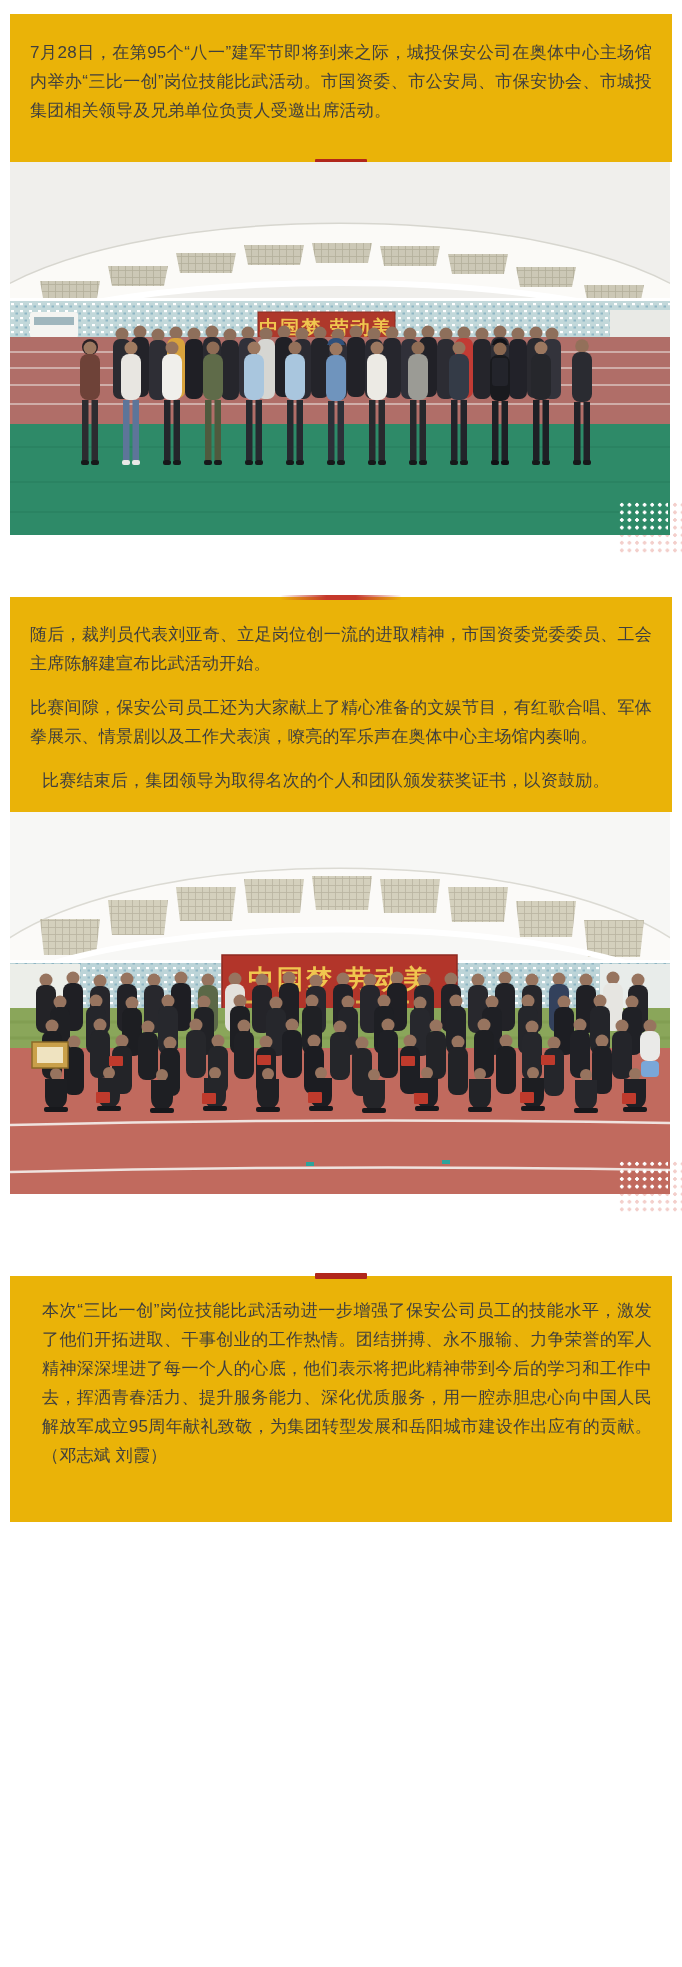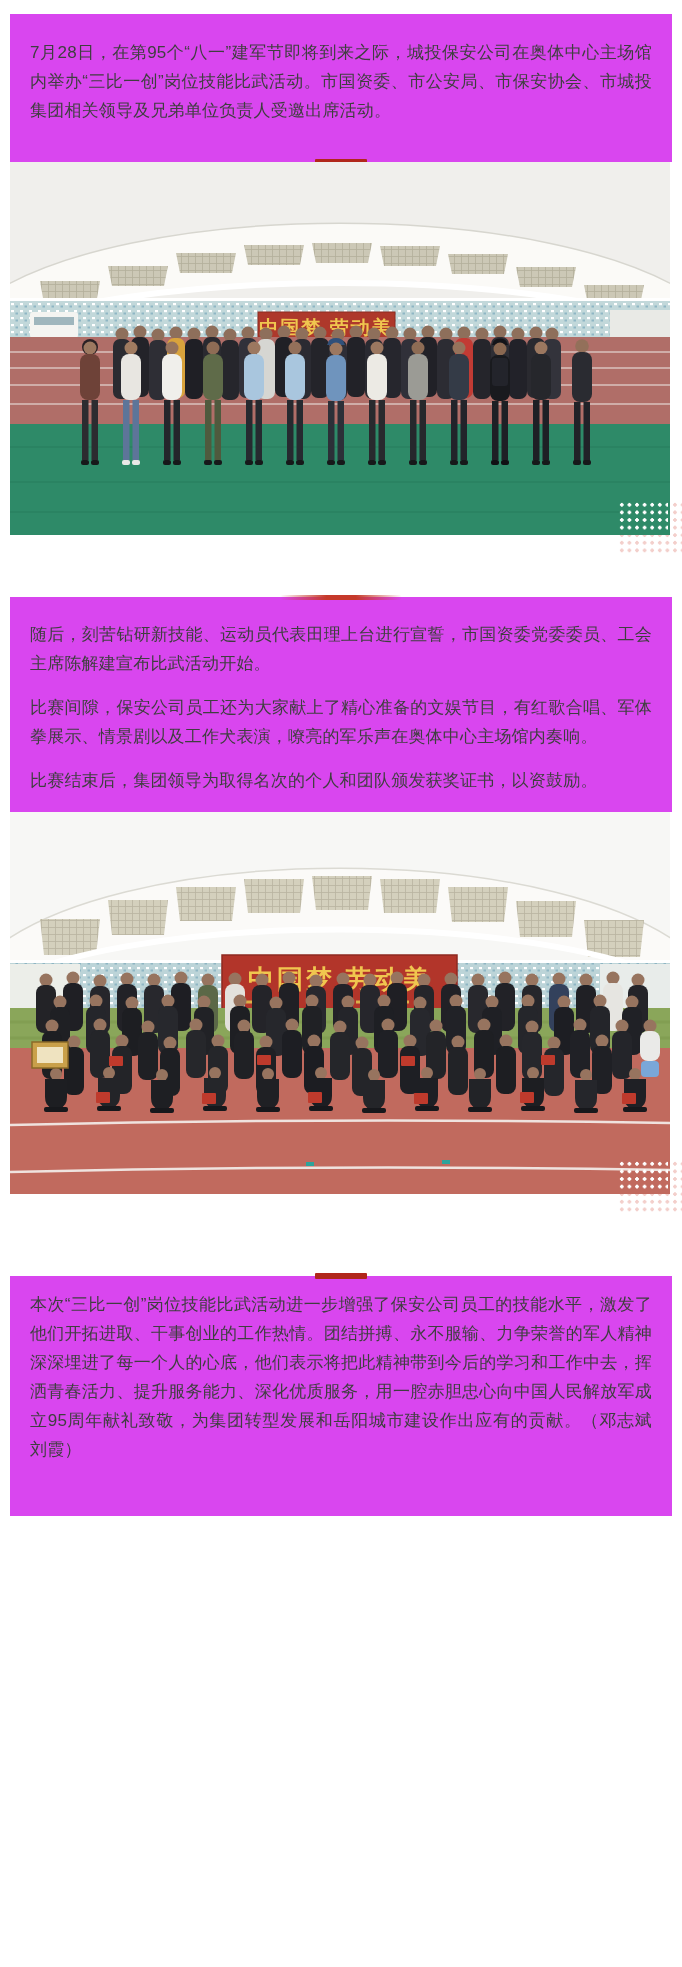--- a/index.html
+++ b/index.html
@@ -4,34 +4,34 @@
 <style>
   html,body{margin:0;padding:0;}
   body{
     width:682px;height:1967px;overflow:hidden;background:#ffffff;
     font-family:"Liberation Sans","DejaVu Sans",sans-serif;
     -webkit-font-smoothing:antialiased;
   }
   .text-block{
     position:relative;
     margin:0 10px;
-    background:#d946ef;
+    background:#eab308;
   }
   .text-block p{
     margin:0 0 15px 0;
     font-size:17px;
     line-height:29px;
     letter-spacing:0.2px;
     color:#3f3f3f;
     text-align:justify;
   }
-  .text-block p:last-child{margin-bottom:0;}
+  .text-block p:last-child{margin-bottom:0;margin-left:12px;}
   .block-1{margin-top:14px;padding:24px 20px 22px;}
   .block-2{margin-top:62px;padding:23px 20px 17px;}
-  .block-3{margin-top:82px;padding:14px 20px 52px;}
+  .block-3{margin-top:82px;padding:20px 20px 52px;}
   .divider{
     position:absolute;left:50%;transform:translateX(-50%);
     border-radius:1px;
   }
   .divider.solid{width:52px;height:6px;background:#b1271b;}
   .divider.at-bottom{bottom:-3px;}
   .divider.at-top{top:-3px;}
   .divider.gradient{
     width:122px;height:5px;top:-2px;border-radius:3px;
     background:linear-gradient(90deg,rgba(197,57,43,0) 0%,#c5392b 38%,#c5392b 62%,rgba(197,57,43,0) 100%);
@@ -250,21 +250,21 @@
             <rect x="-9" y="114" width="8" height="5" rx="2" fill="#17181a"></rect>
             <rect x="1" y="114" width="8" height="5" rx="2" fill="#17181a"></rect>
           </g>
       </g>
     </svg>
     <div class="dots-white"></div>
   </figure>
 
   <section class="text-block block-2">
     <div class="divider gradient"></div>
-    <p>随后，刻苦钻研新技能、运动员代表田理上台进行宣誓，市国资委党委委员、工会主席陈解建宣布比武活动开始。</p>
+    <p>随后，裁判员代表刘亚奇、立足岗位创一流的进取精神，市国资委党委委员、工会主席陈解建宣布比武活动开始。</p>
     <p>比赛间隙，保安公司员工还为大家献上了精心准备的文娱节目，有红歌合唱、军体拳展示、情景剧以及工作犬表演，嘹亮的军乐声在奥体中心主场馆内奏响。</p>
     <p>比赛结束后，集团领导为取得名次的个人和团队颁发获奖证书，以资鼓励。</p>
   </section>
 
   <figure class="photo photo-2">
     <div class="dots-pink"></div>
     <svg width="660" height="382" viewBox="0 0 660 382">
       <defs>
         <pattern id="tr2" width="7" height="7" patternUnits="userSpaceOnUse">
           <rect width="7" height="7" fill="#d4d0bd"></rect>

